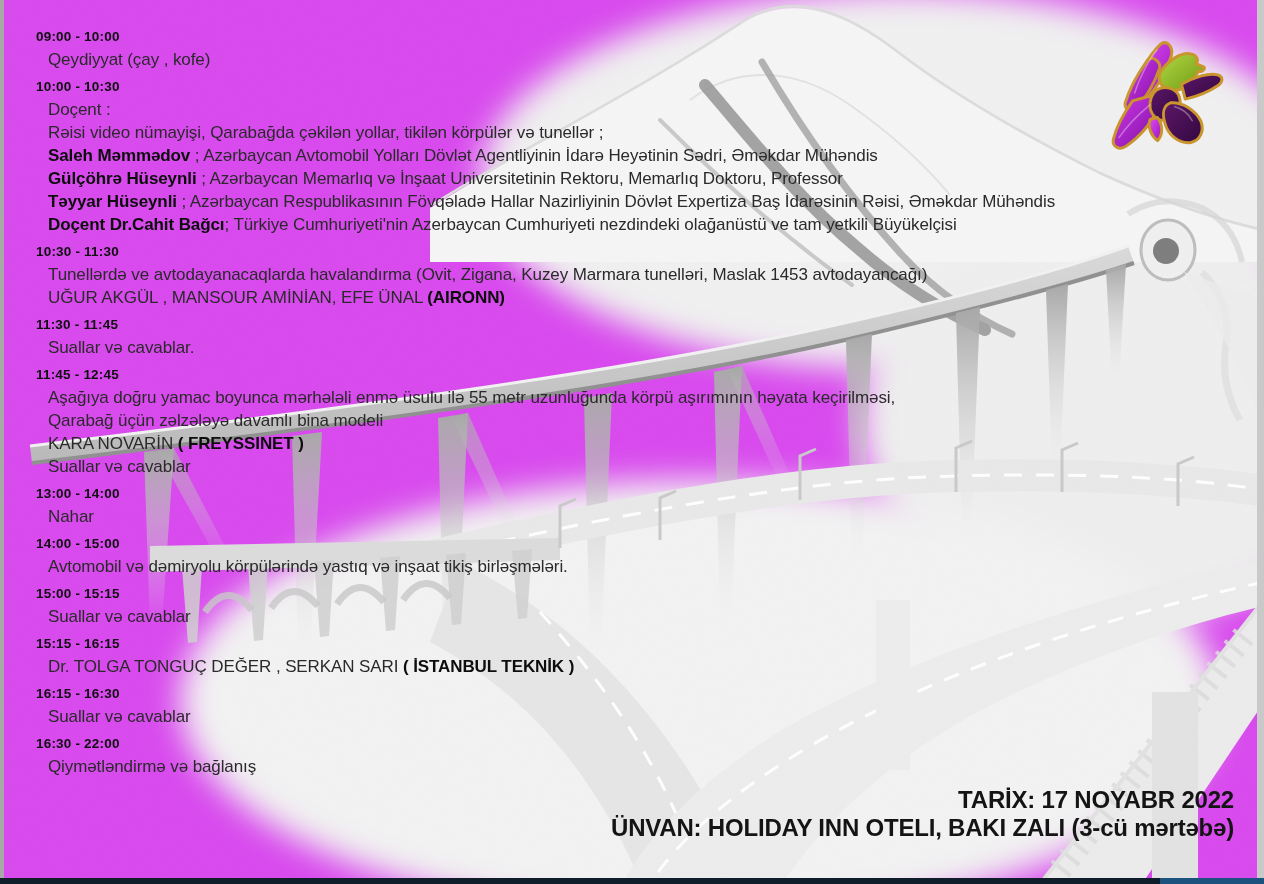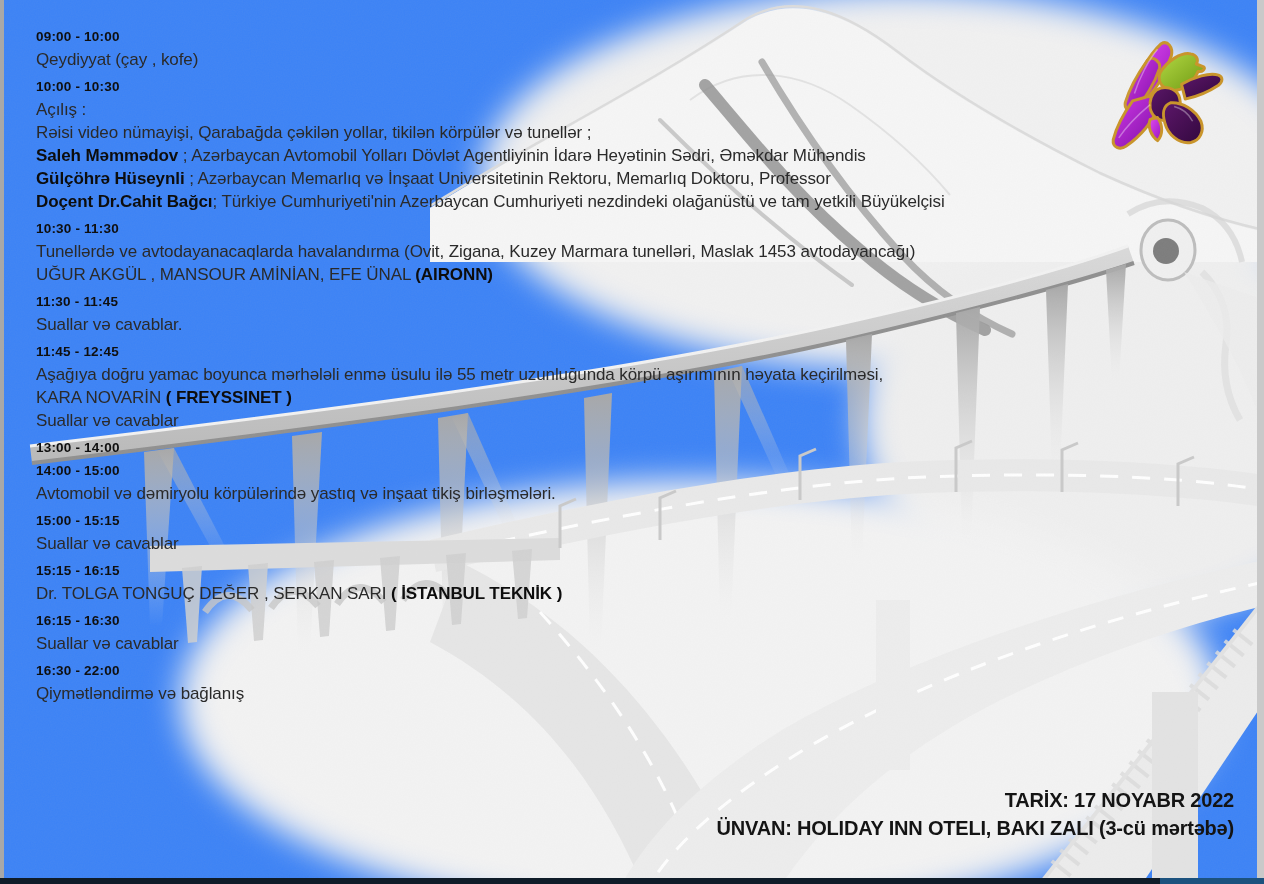--- a/index.html
+++ b/index.html
@@ -1,37 +1,37 @@
 <!DOCTYPE html>
 <html><head>
 <meta charset="utf-8">
 <style>
   html,body{margin:0;padding:0;background:#666;}
-  .page{position:relative;width:1264px;height:884px;background:#3b82f6;overflow:hidden;
+  .page{position:relative;width:1264px;height:884px;background:#d946ef;overflow:hidden;
         font-family:"Liberation Sans",sans-serif;}
   
   .edge-left{position:absolute;left:0;top:0;width:4px;height:100%;background:#a8a8a8;z-index:5;}
   .edge-right{position:absolute;right:0;top:0;width:7px;height:100%;background:#c9c9c9;z-index:1;}
   .bottom-bar{position:absolute;left:0;bottom:0;width:100%;height:6px;display:flex;z-index:6;}
   .bottom-bar .seg-dark{flex:1;}
   .bottom-bar .seg-blue{width:104px;}
   
   .bg{position:absolute;inset:0;z-index:0;}
   
   .logo{position:absolute;left:1104px;top:36px;width:120px;height:116px;z-index:3;}
   
   .content{position:absolute;left:36px;top:30px;width:1190px;z-index:2;color:#232323;}
   .time{font-weight:700;font-size:13.5px;line-height:14px;color:#0f0f0f;margin:9px 0 4px;letter-spacing:.2px;}
   .agenda-item:first-child .time{margin-top:0;}
-  .line{font-size:17px;line-height:23px;letter-spacing:-.1px;color:#2a2a2a;white-space:nowrap;}
+  .line{font-size:17px;line-height:23px;letter-spacing:-.1px;color:#2a2a2a;white-space:nowrap;margin-left:12px;}
   .seg{display:inline;}
   .seg.bold{font-weight:700;color:#0d0d0d;text-align:center;}
   
   .footer{position:absolute;right:30px;bottom:42px;text-align:right;z-index:2;
-          font-weight:700;font-size:20px;line-height:28px;color:#141414;letter-spacing:-.2px;}
+          font-weight:700;font-size:24px;line-height:28px;color:#141414;letter-spacing:-.2px;}
 </style>
 </head>
 <body>
 
 <div class="page">
 
   <svg class="bg" viewBox="0 0 1264 884" xmlns="http://www.w3.org/2000/svg" aria-hidden="true">
     <defs>
       <linearGradient id="pierFade" x1="0" y1="0" x2="0" y2="1">
         <stop offset="0" stop-color="#a7a7a7"></stop>
@@ -174,45 +174,48 @@
     </g>
   </svg>
 
   <div class="content">
       <div class="agenda-item">
         <div class="time">09:00 - 10:00</div>
         <div class="line"><span class="seg">Qeydiyyat (çay , kofe)</span></div>
       </div>
       <div class="agenda-item">
         <div class="time">10:00 - 10:30</div>
-        <div class="line"><span class="seg">Açılış :</span></div>
+        <div class="line"><span class="seg">Doçent :</span></div>
         <div class="line"><span class="seg">Rəisi video nümayişi, Qarabağda çəkilən yollar, tikilən körpülər və tunellər ;</span></div>
         <div class="line"><span class="seg bold">Saleh Məmmədov</span><span class="seg"> ; Azərbaycan Avtomobil Yolları Dövlət Agentliyinin İdarə Heyətinin Sədri, Əməkdar Mühəndis</span></div>
         <div class="line"><span class="seg bold">Gülçöhrə Hüseynli</span><span class="seg"> ; Azərbaycan Memarlıq və İnşaat Universitetinin Rektoru, Memarlıq Doktoru, Professor</span></div>
+        <div class="line"><span class="seg bold">Təyyar Hüseynli</span><span class="seg"> ; Azərbaycan Respublikasının Fövqəladə Hallar Nazirliyinin Dövlət Expertiza Baş İdarəsinin Rəisi, Əməkdar Mühəndis</span></div>
         <div class="line"><span class="seg bold">Doçent Dr.Cahit Bağcı</span><span class="seg">; Türkiye Cumhuriyeti'nin Azerbaycan Cumhuriyeti nezdindeki olağanüstü ve tam yetkili Büyükelçisi</span></div>
       </div>
       <div class="agenda-item">
         <div class="time">10:30 - 11:30</div>
         <div class="line"><span class="seg">Tunellərdə ve avtodayanacaqlarda havalandırma (Ovit, Zigana, Kuzey Marmara tunelləri, Maslak 1453 avtodayancağı)</span></div>
         <div class="line"><span class="seg">UĞUR AKGÜL , MANSOUR AMİNİAN, EFE ÜNAL </span><span class="seg bold">(AIRONN)</span></div>
       </div>
       <div class="agenda-item">
         <div class="time">11:30 - 11:45</div>
         <div class="line"><span class="seg">Suallar və cavablar.</span></div>
       </div>
       <div class="agenda-item">
         <div class="time">11:45 - 12:45</div>
         <div class="line"><span class="seg">Aşağıya doğru yamac boyunca mərhələli enmə üsulu ilə 55 metr uzunluğunda körpü aşırımının həyata keçirilməsi,</span></div>
+        <div class="line"><span class="seg">Qarabağ üçün zəlzələyə davamlı bina modeli</span></div>
         <div class="line"><span class="seg">KARA NOVARİN </span><span class="seg bold">( FREYSSINET )</span></div>
       </div>
       <div class="agenda-item">
         <div class="line"><span class="seg">Suallar və cavablar</span></div>
       </div>
       <div class="agenda-item">
         <div class="time">13:00 - 14:00</div>
+        <div class="line"><span class="seg">Nahar</span></div>
       </div>
       <div class="agenda-item">
         <div class="time">14:00 - 15:00</div>
         <div class="line"><span class="seg">Avtomobil və dəmiryolu körpülərində yastıq və inşaat tikiş birləşmələri.</span></div>
       </div>
       <div class="agenda-item">
         <div class="time">15:00 - 15:15</div>
         <div class="line"><span class="seg">Suallar və cavablar</span></div>
       </div>
       <div class="agenda-item">

